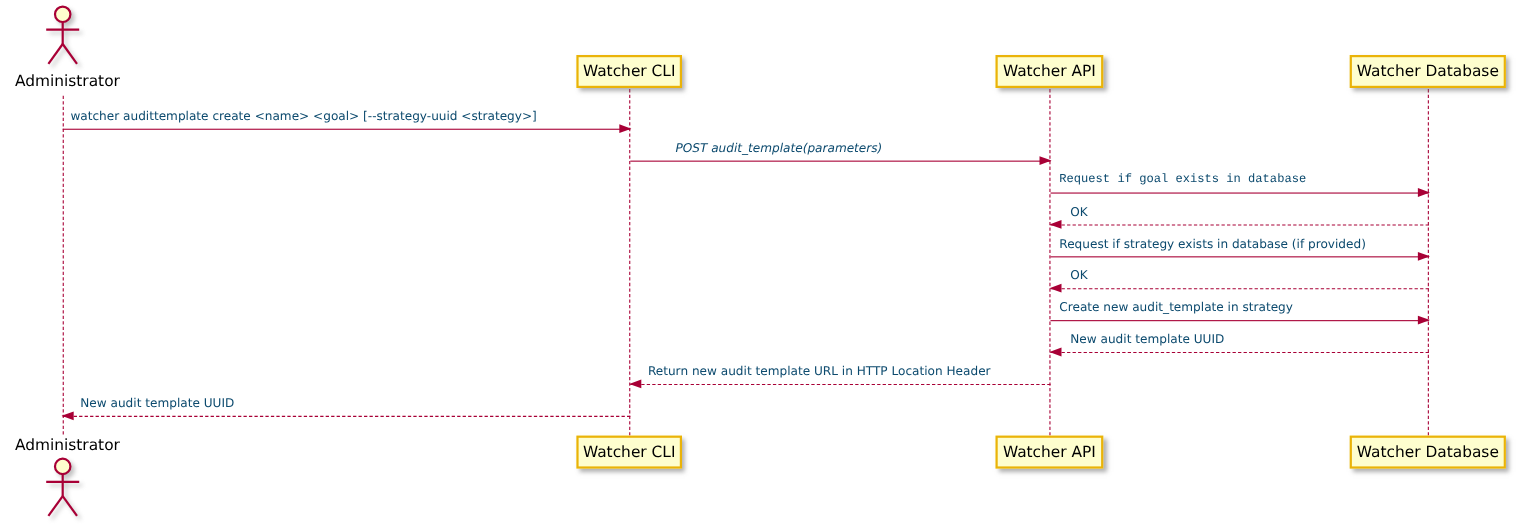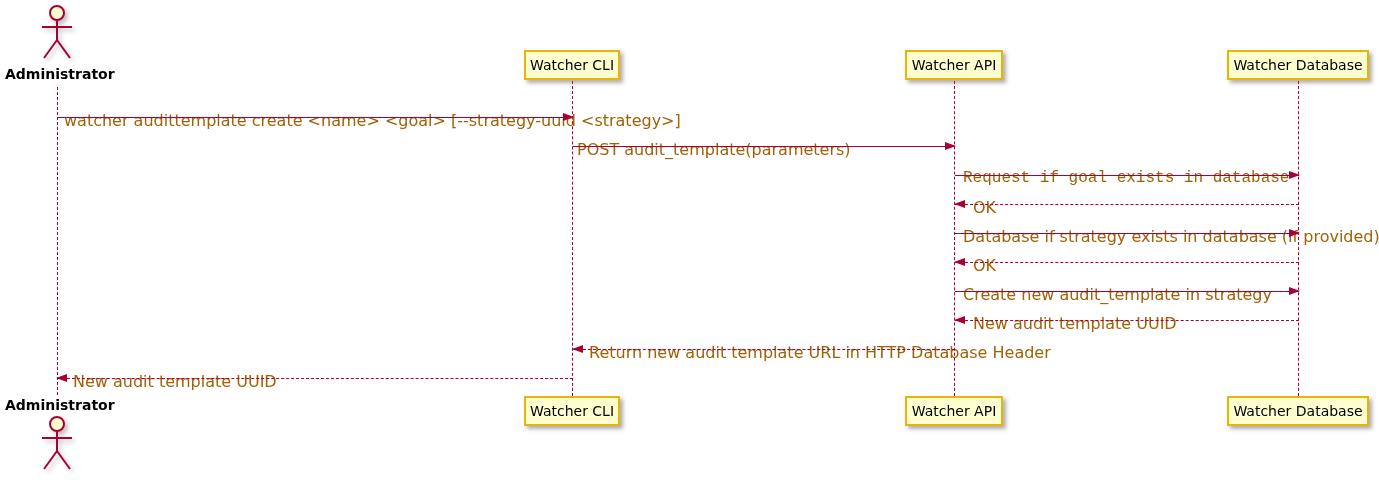--- a/index.html
+++ b/index.html
@@ -20,25 +20,25 @@
   .pbox{
     position:absolute;height:30px;box-sizing:border-box;
     background:#FEFECE;border:2px solid #eab308;
     box-shadow:3px 3px 4px rgba(110,110,110,0.55);
     display:flex;align-items:center;justify-content:center;
     font-size:14px;color:#000000;white-space:nowrap;
   }
   
   .actor-svg{position:absolute;filter:drop-shadow(3px 3px 2px rgba(120,120,120,0.45));}
   .actor-label{
-    position:absolute;font-size:14px;text-align:right;white-space:nowrap;font-weight:bold;
+    position:absolute;font-size:14px;text-align:right;white-space:nowrap;
   }
   
   .msg-label{
-    position:absolute;font-size:16px;white-space:nowrap;color:#a16207;margin-top:12px;
+    position:absolute;font-size:11px;white-space:nowrap;color:#0c4a6e;
   }
   .arrow{
     position:absolute;height:0;
     border-top:1px solid #A80036;
   }
   .arrow.dashed{border-top-style:dashed;}
   .arrow .head{
     position:absolute;width:0;height:0;top:-5px;
   }
   .arrow.dir-right .head{
@@ -75,56 +75,56 @@
 
   <div class="pbox" style="left:524px; top:50px;width:96px;">Watcher CLI</div>
   <div class="pbox" style="left:905px; top:50px;width:98px;">Watcher API</div>
   <div class="pbox" style="left:1227px;top:50px;width:142px;">Watcher Database</div>
 
   <div class="msg-label" style="left:64px;top:99px;">watcher audittemplate create &lt;name&gt; &lt;goal&gt; [--strategy-uuid &lt;strategy&gt;]</div>
   <div class="arrow solid dir-right" style="left:57px;top:117px;width:516px;">
       <span class="head"></span>
     </div>
 
-  <div class="msg-label" style="left:577px;top:128px;">POST audit_template(parameters)</div>
+  <div class="msg-label" style="left:614px;top:128px;font-style:italic;">POST audit_template(parameters)</div>
   <div class="arrow solid dir-right" style="left:573px;top:146px;width:382px;">
       <span class="head"></span>
     </div>
 
   <div class="msg-label" style="left:963px;top:157px;font-family:Liberation Mono, monospace;">Request if goal exists in database</div>
   <div class="arrow solid dir-right" style="left:955px;top:175px;width:344px;">
       <span class="head"></span>
     </div>
 
   <div class="msg-label" style="left:973px;top:186px;">OK</div>
   <div class="arrow dashed dir-left" style="left:955px;top:204px;width:344px;">
       <span class="head"></span>
     </div>
 
-  <div class="msg-label" style="left:963px;top:215px;">Database if strategy exists in database (if provided)</div>
+  <div class="msg-label" style="left:963px;top:215px;">Request if strategy exists in database (if provided)</div>
   <div class="arrow solid dir-right" style="left:955px;top:233px;width:344px;">
       <span class="head"></span>
     </div>
 
   <div class="msg-label" style="left:973px;top:244px;">OK</div>
   <div class="arrow dashed dir-left" style="left:955px;top:262px;width:344px;">
       <span class="head"></span>
     </div>
 
   <div class="msg-label" style="left:963px;top:273px;">Create new audit_template in strategy</div>
   <div class="arrow solid dir-right" style="left:955px;top:291px;width:344px;">
       <span class="head"></span>
     </div>
 
   <div class="msg-label" style="left:973px;top:302px;">New audit template UUID</div>
   <div class="arrow dashed dir-left" style="left:955px;top:320px;width:344px;">
       <span class="head"></span>
     </div>
 
-  <div class="msg-label" style="left:589px;top:331px;">Return new audit template URL in HTTP Database Header</div>
+  <div class="msg-label" style="left:589px;top:331px;">Return new audit template URL in HTTP Location Header</div>
   <div class="arrow dashed dir-left" style="left:573px;top:349px;width:382px;">
       <span class="head"></span>
     </div>
 
   <div class="msg-label" style="left:73px;top:360px;">New audit template UUID</div>
   <div class="arrow dashed dir-left" style="left:57px;top:378px;width:516px;">
       <span class="head"></span>
     </div>
 
   <div class="pbox" style="left:524px; top:396px;width:96px;">Watcher CLI</div>

